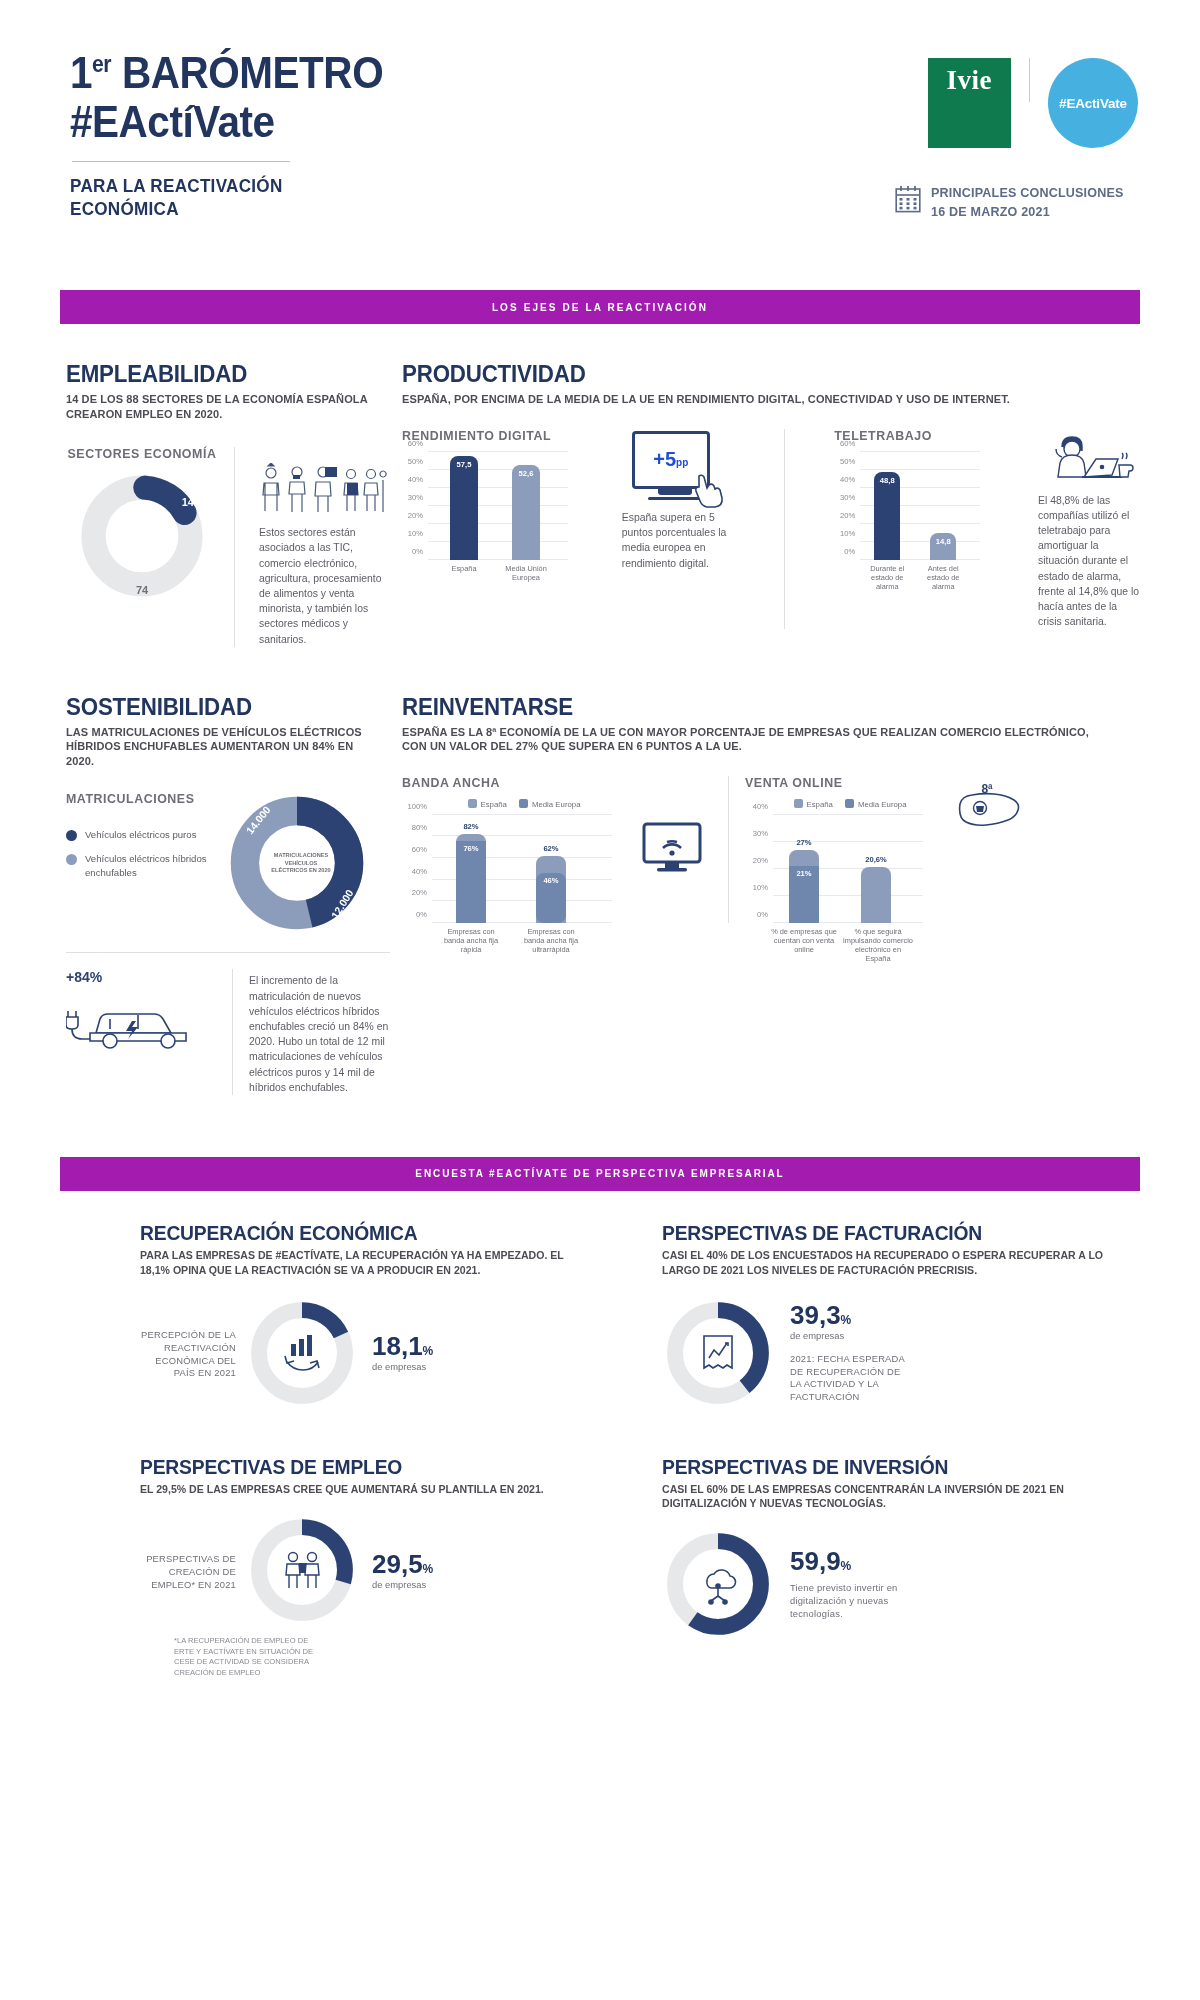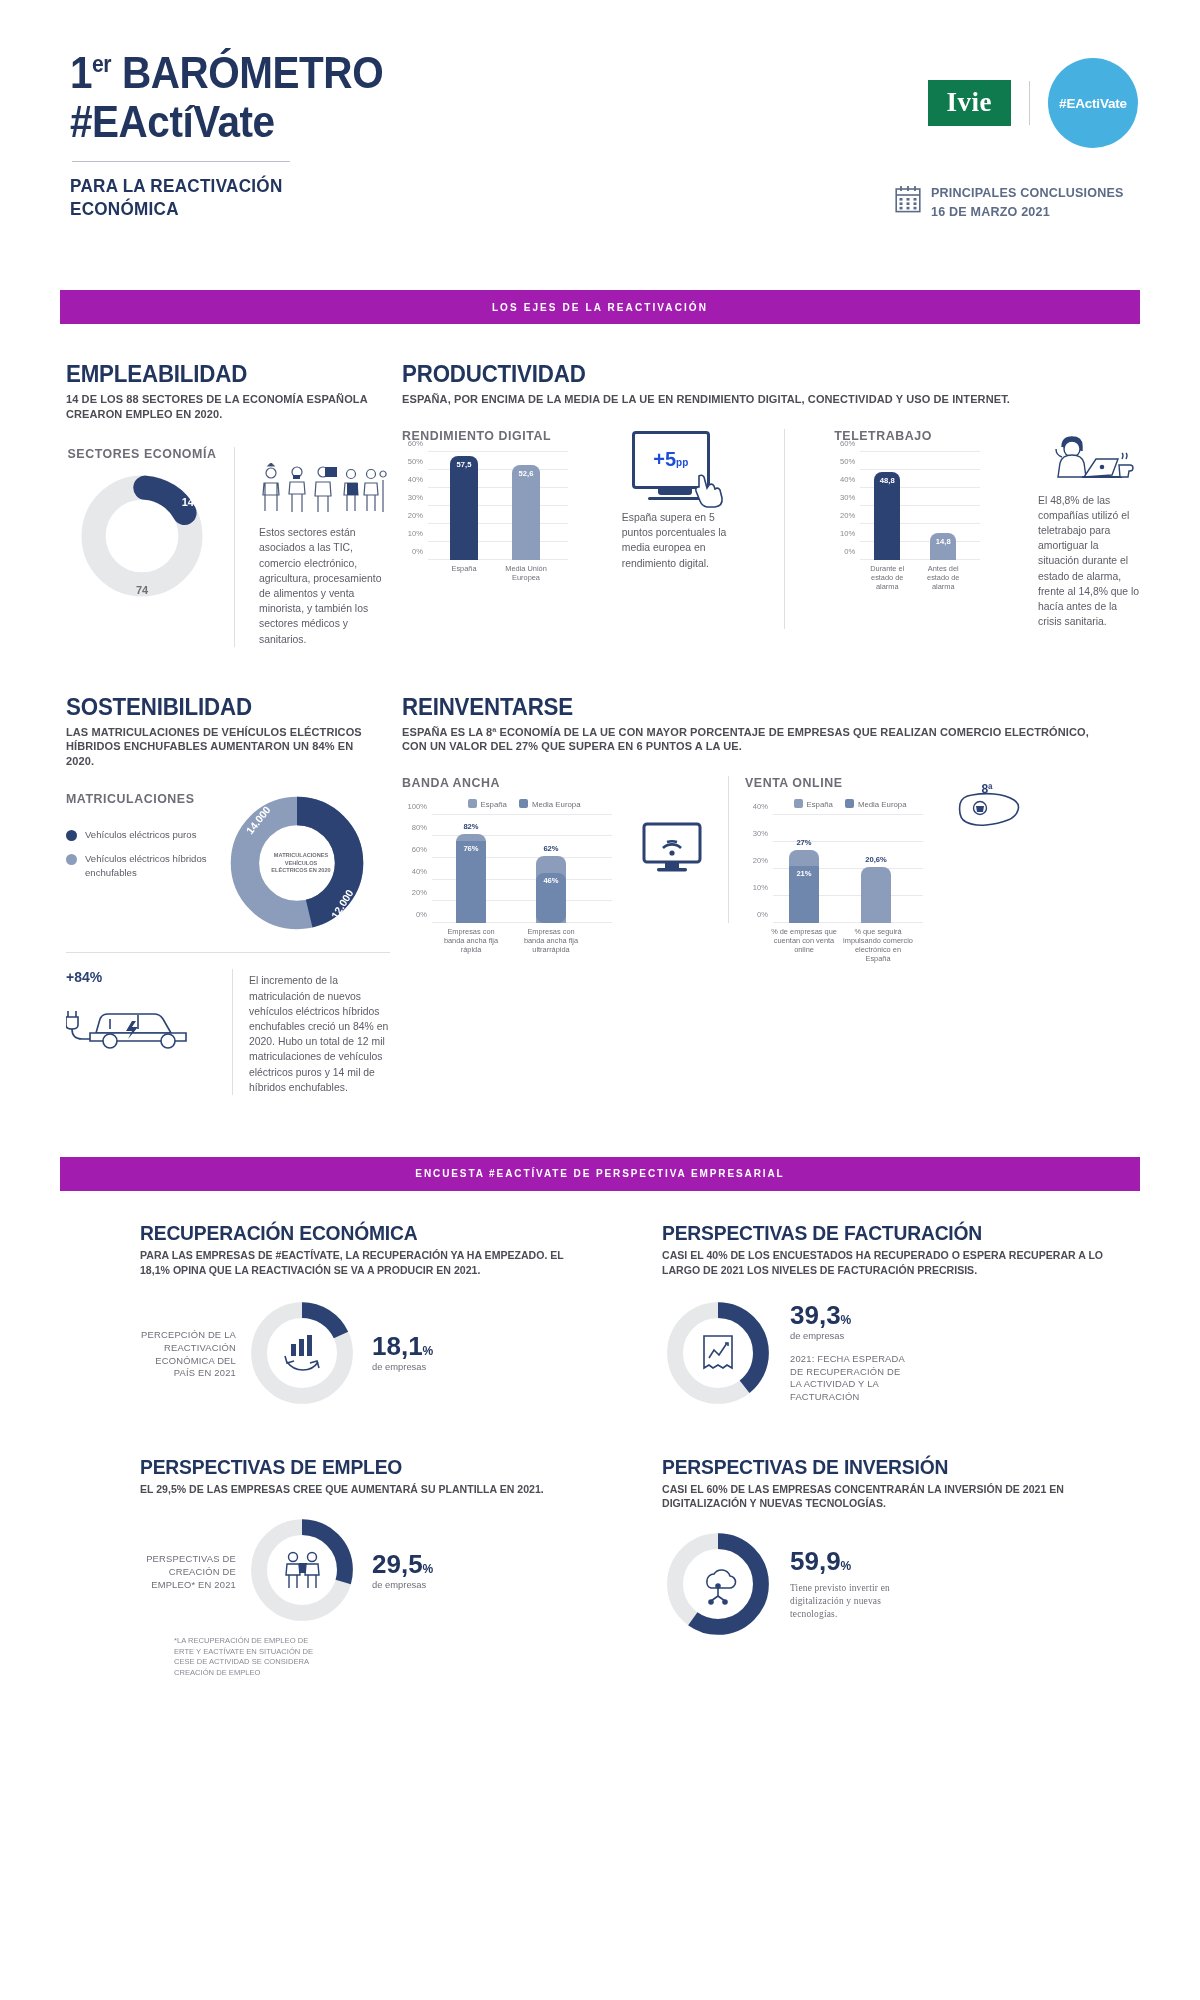--- a/index.html
+++ b/index.html
@@ -23,21 +23,21 @@
     transform: scaleX(0.92); transform-origin: left center;
   }
   .big-title sup { font-size: 23px; vertical-align: super; }
   .title-rule { width: 218px; height: 1px; background: #b9bec9; margin: 14px 0 12px 2px; }
   .sub-title {
     font-size: 19px; font-weight: bold; color: #21355e;
     line-height: 1.22; letter-spacing: 0.3px;
     transform: scaleX(0.9); transform-origin: left center;
   }
 
-  .logo-row { position: absolute; right: 62px; top: 58px; display: flex; align-items: center; gap: 18px; }
+  .logo-row { position: absolute; right: 62px; top: 58px; display: flex; gap: 18px; }
   .ivie-logo {
     background: #0f7a4e; color: #fff; font-weight: bold; font-size: 27px;
     padding: 9px 19px 10px 19px; font-family: "Liberation Serif", serif;
     letter-spacing: 0.5px; line-height: 1;
   }
   .logo-div { width: 1px; height: 44px; background: #c8ccd4; }
   .eactivate-badge {
     width: 90px; height: 90px; border-radius: 50%; background: #46b1e1;
     color: #fff; display: flex; align-items: center; justify-content: center;
     font-weight: bold; font-size: 13.5px; letter-spacing: -0.2px;
@@ -621,19 +621,19 @@
                 <circle cx="23" cy="23" r="2" fill="#2b4273"></circle>
                 <circle cx="16" cy="39" r="2" fill="#2b4273"></circle>
                 <circle cx="30" cy="39" r="2" fill="#2b4273"></circle>
               </g>
             </svg>
           </div>
           <div style="padding-left:6px;">
             <div class="pct-big">
               <span>59,9</span><small>%</small>
             </div>
-            <div class="caption-lbl" style="margin-top:8px;width:124px;font-family:Liberation Serif, serif;">Tiene previsto invertir en digitalización y nuevas tecnologías.</div>
+            <div class="caption-lbl" style="margin-top:8px;width:124px;">Tiene previsto invertir en digitalización y nuevas tecnologías.</div>
           </div>
         </div>
       </div>
     </div>
   </div>
 </div>
 
 </body></html>

